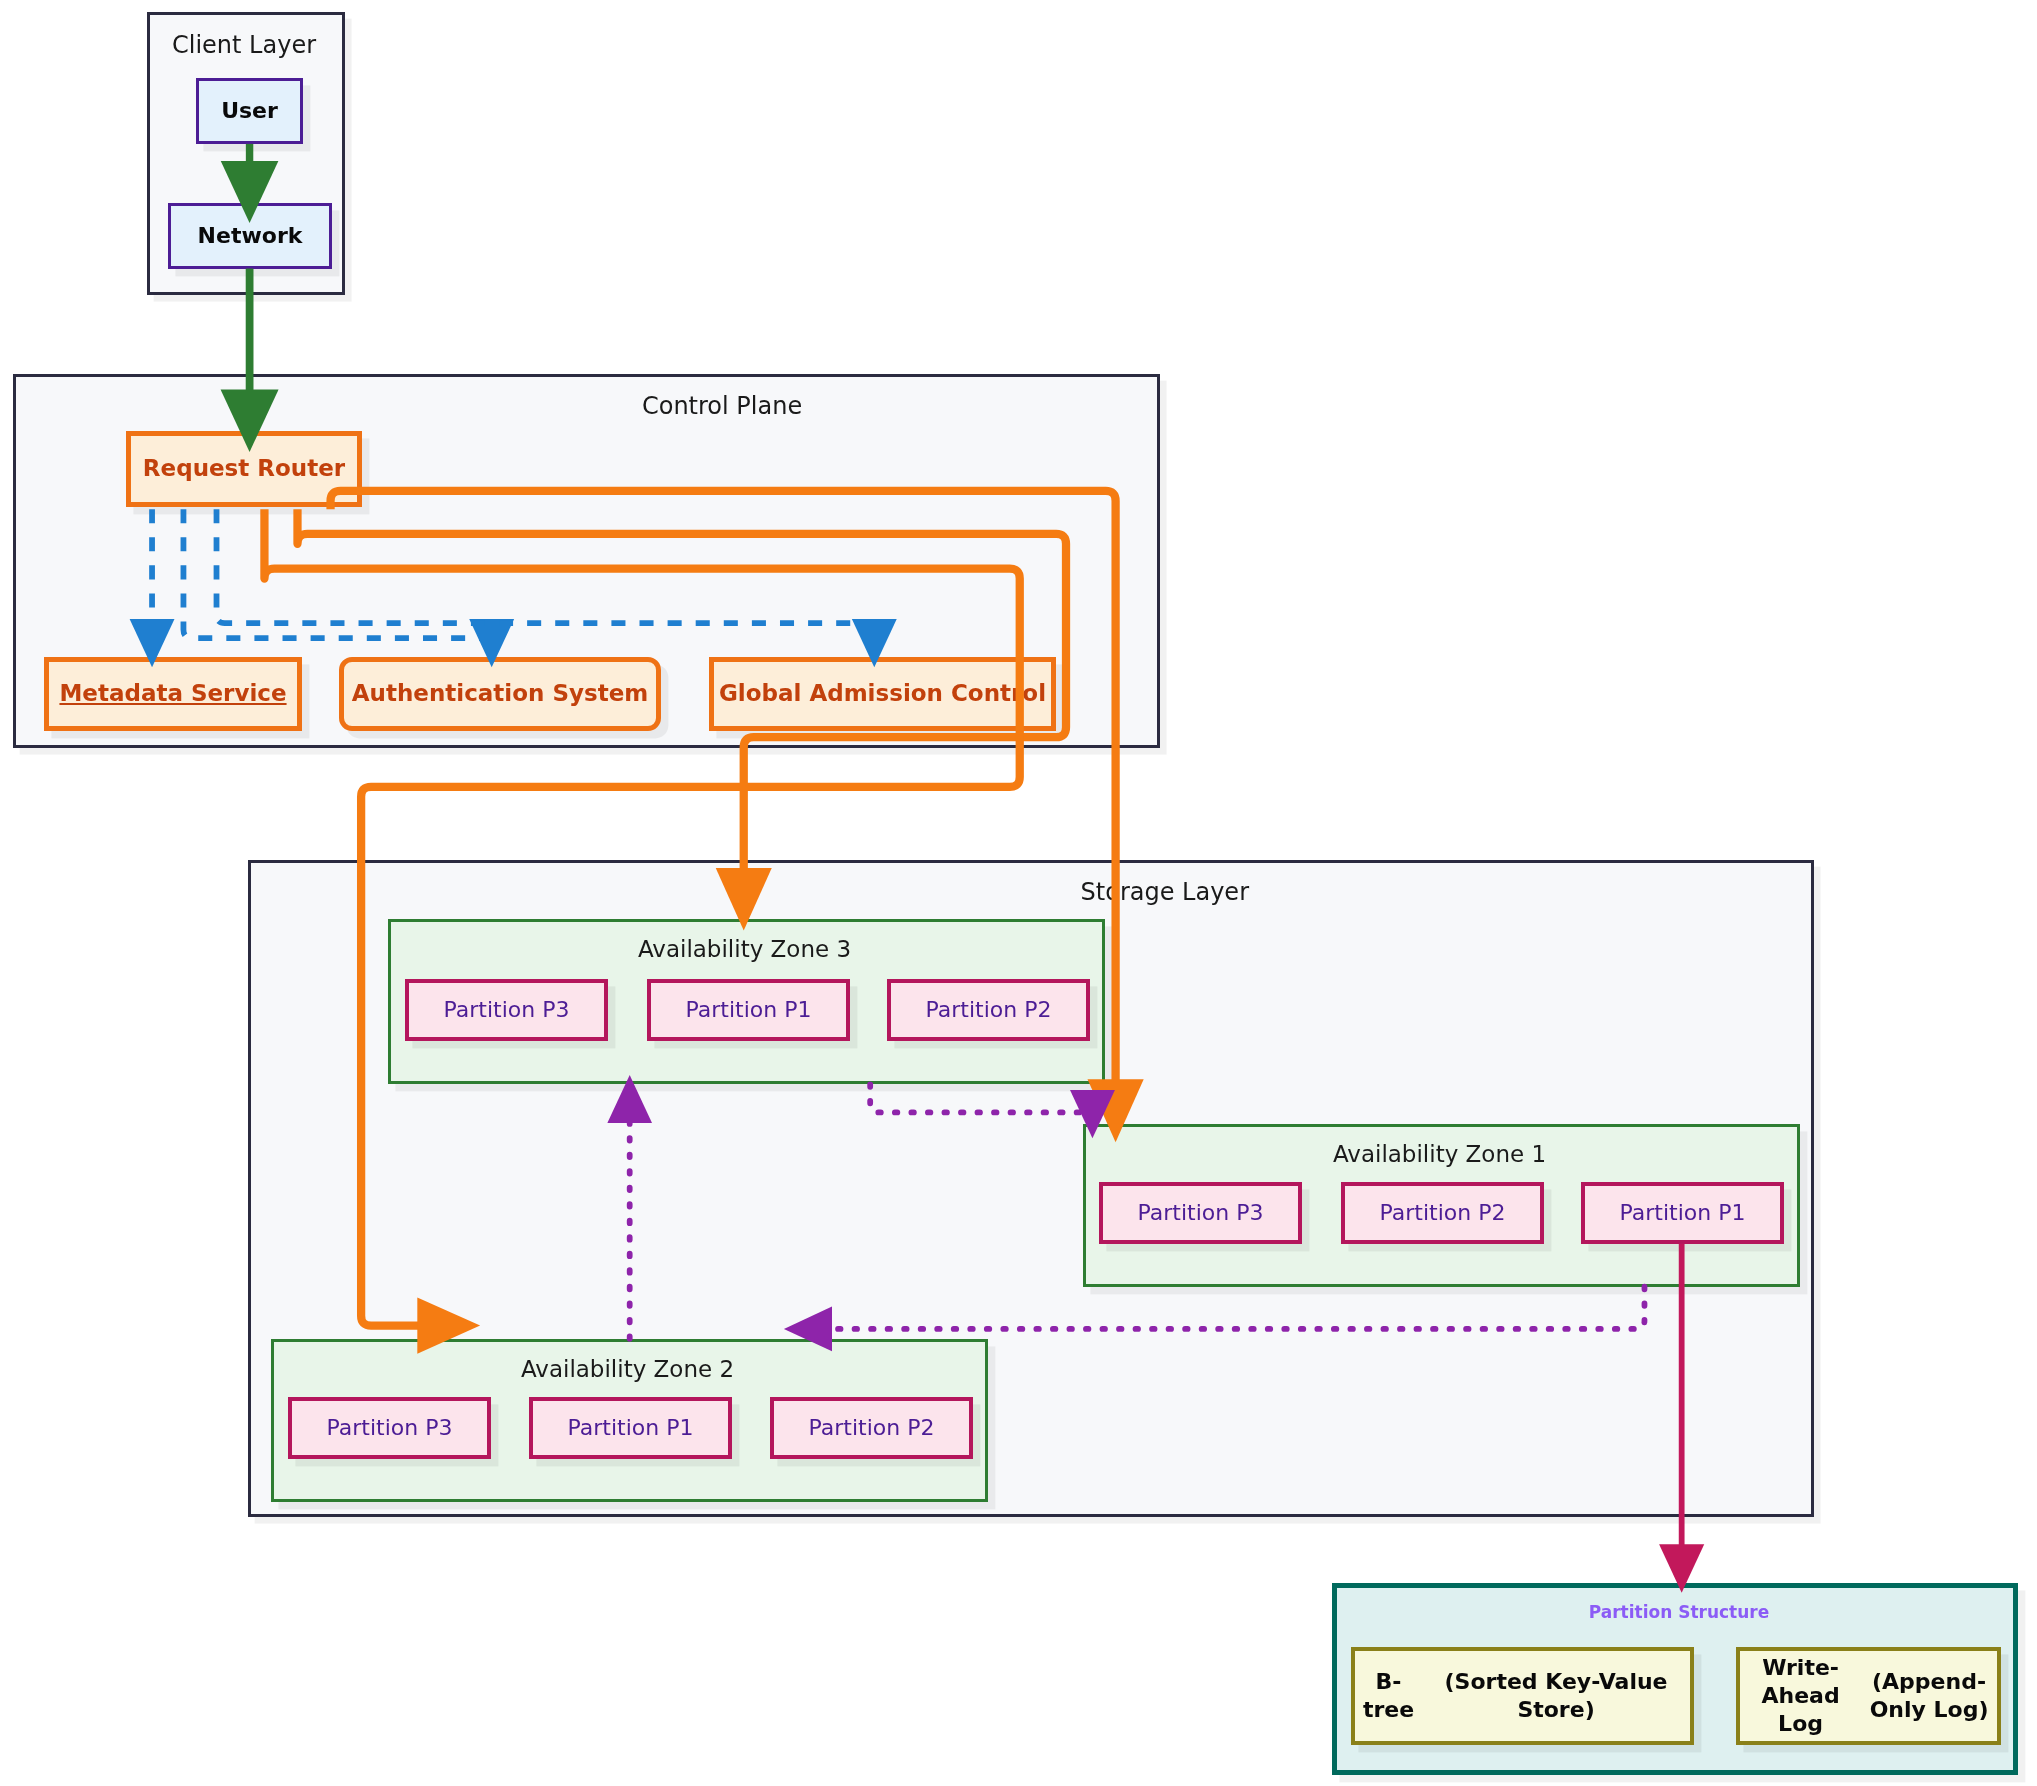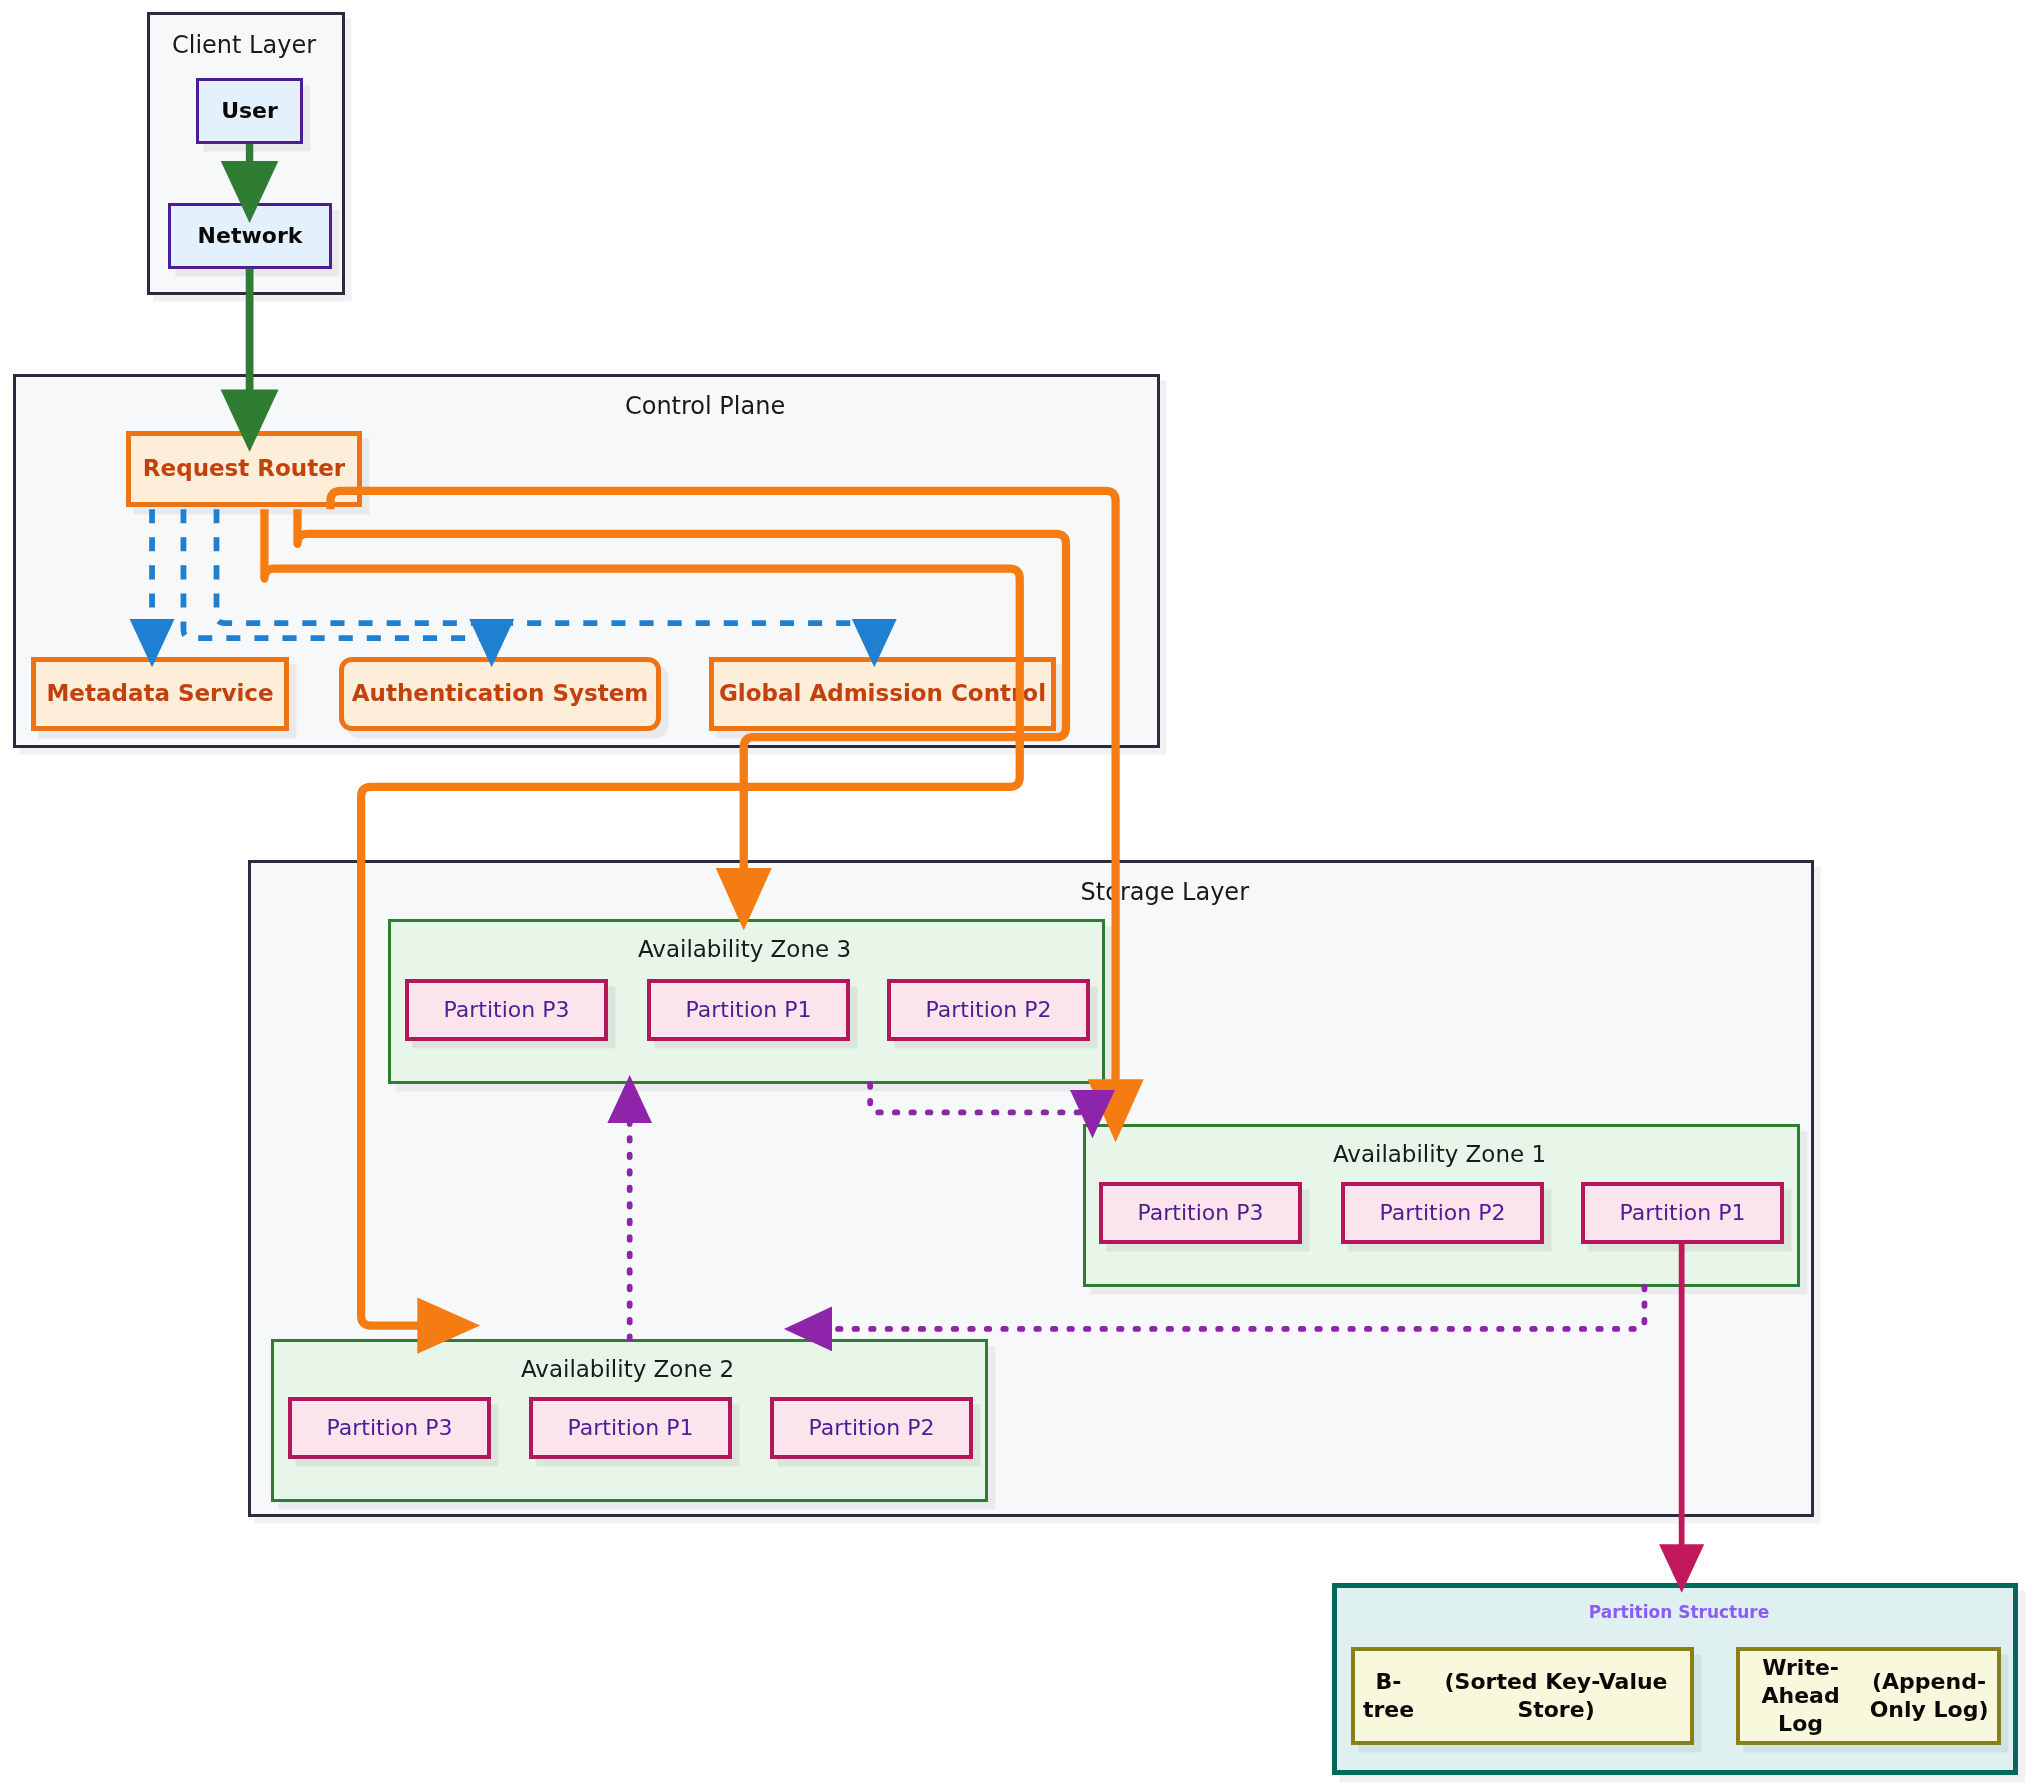--- a/index.html
+++ b/index.html
@@ -45,28 +45,28 @@
 
   <div class="node n-client" style="left:196px;top:78px;width:107px;height:66px;">
     <span>User</span>
   </div>
 
   <div class="node n-client" style="left:168px;top:203px;width:164px;height:66px;">
     <span>Network</span>
   </div>
 
   <div class="group" style="left:13.2px;top:374px;width:1147px;height:374px;">
-    <div class="group-title right" style="top:15px;right:372px;text-align:right;">Control Plane</div>
+    <div class="group-title right" style="top:15px;right:355px;text-align:right;">Control Plane</div>
   </div>
 
   <div class="node n-ctrl" style="left:126px;top:431px;width:236px;height:76px;">
     <span>Request Router</span>
   </div>
 
-  <div class="node n-ctrl" style="left:31px;top:657px;width:258px;height:74px;">
+  <div class="node n-ctrl" style="left:44px;top:657px;width:258px;height:74px;text-decoration:underline;">
     <span>Metadata Service</span>
   </div>
 
   <div class="node n-ctrl" style="left:339px;top:657px;width:322px;height:74px;border-radius:13px;">
     <span>Authentication System</span>
   </div>
 
   <div class="node n-ctrl" style="left:709px;top:657px;width:347px;height:74px;">
     <span>Global Admission Control</span>
   </div>

